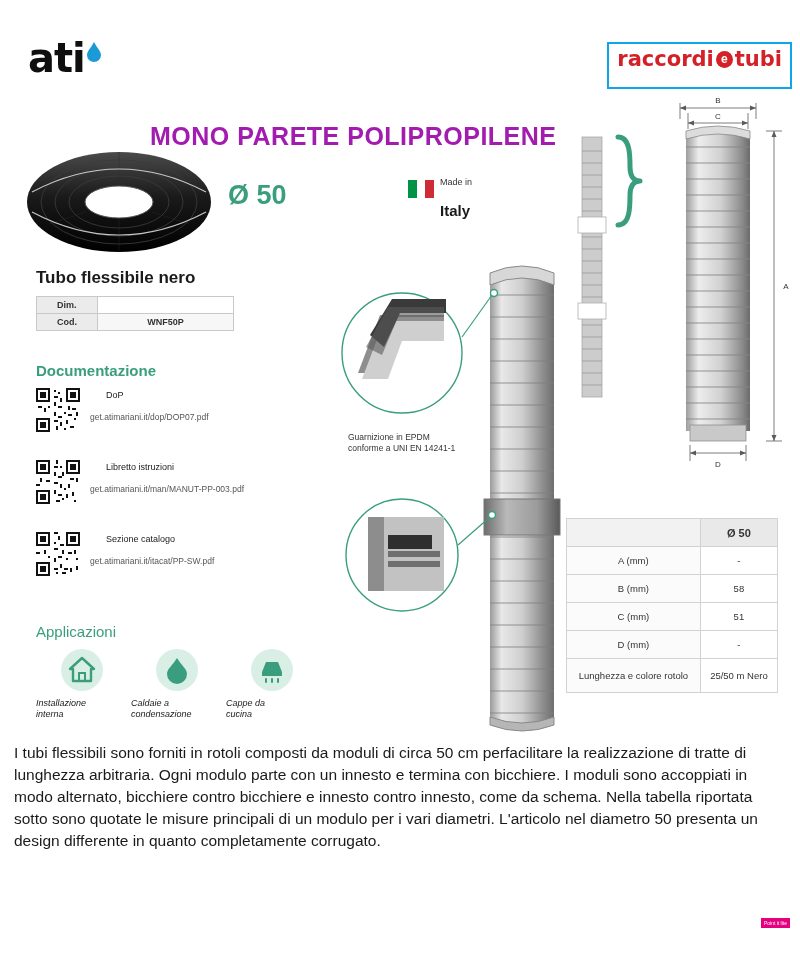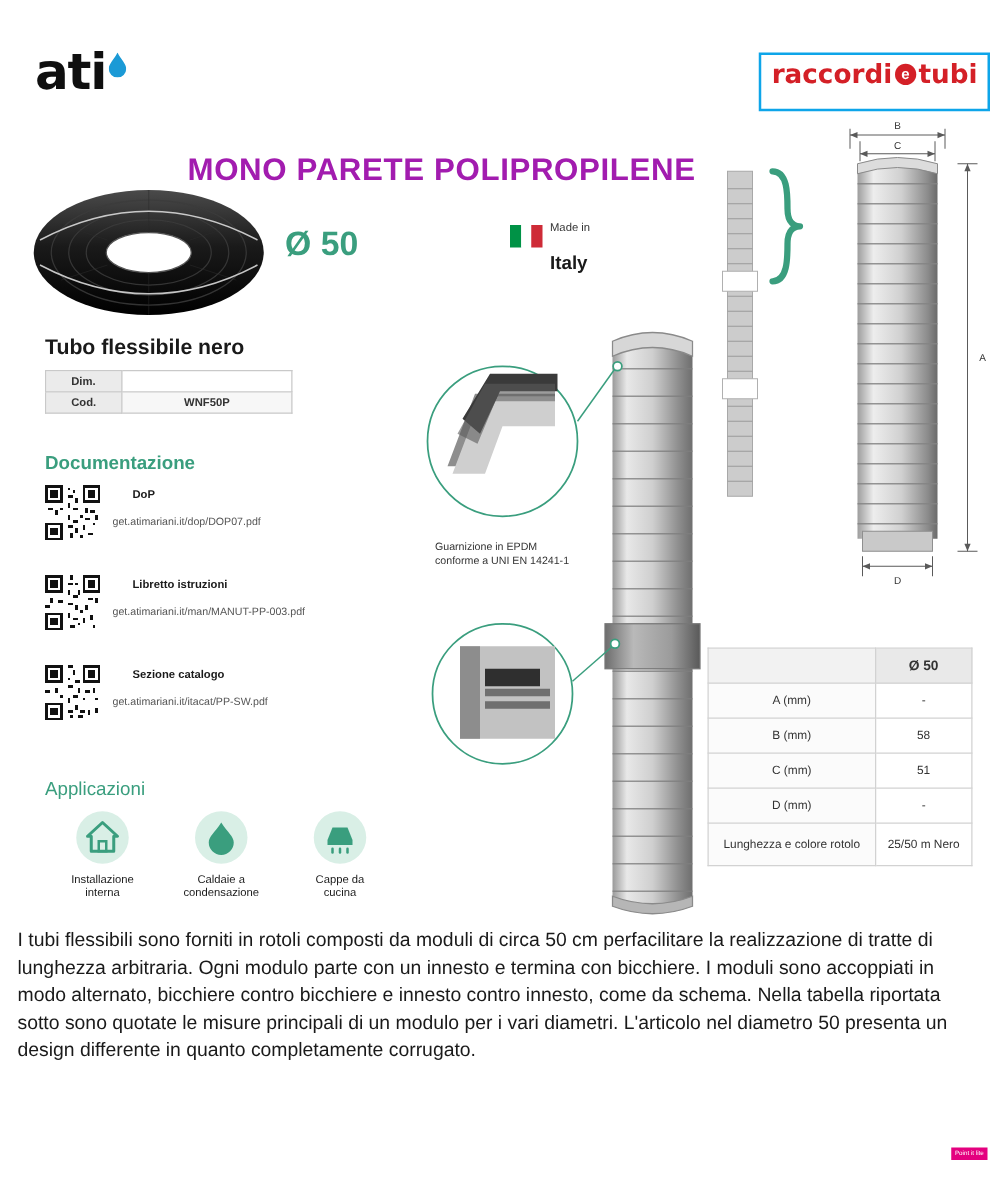--- a/index.html
+++ b/index.html
@@ -67,25 +67,25 @@
 
   .sect-title {
     position:absolute; font-size:15px; color:#3a9e7e; font-weight:normal;
     font-family:"Liberation Sans", sans-serif;
   }
   #doc-title { left:36px; top:362px;font-weight:bold; }
   #app-title { left:36px; top:623px; }
 
   .doc-item { position:absolute; left:36px; width:300px; height:58px; }
   .doc-item .qr { position:absolute; left:0; top:0; width:44px; height:44px; }
-  .doc-item .dt { position:absolute; left:54px; top:2px; font-size:9px; font-weight:bold; color:#1a1a1a;padding-left:16px; }
+  .doc-item .dt { position:absolute; left:54px; top:2px; font-size:9px; font-weight:normal; color:#1a1a1a;padding-left:16px; }
   .doc-item .du { position:absolute; left:54px; top:24px; font-size:8.5px; color:#555; }
 
   .apps { position:absolute; left:36px; top:648px; width:290px; height:80px; }
-  .app { position:absolute; width:92px; text-align:center; }
+  .app { position:absolute; width:92px; text-align:left;font-style:italic; }
   .app .ic { width:44px; height:44px; margin:0 auto 6px auto; }
   .app .lb { font-size:9px; line-height:11px; color:#1a1a1a; }
 
   
   .mid { position:absolute; left:340px; top:255px; width:225px; height:480px; }
 
   .callout-txt {
     position:absolute; left:348px; top:432px; font-size:8.5px; line-height:11px; color:#333;
   }
 

